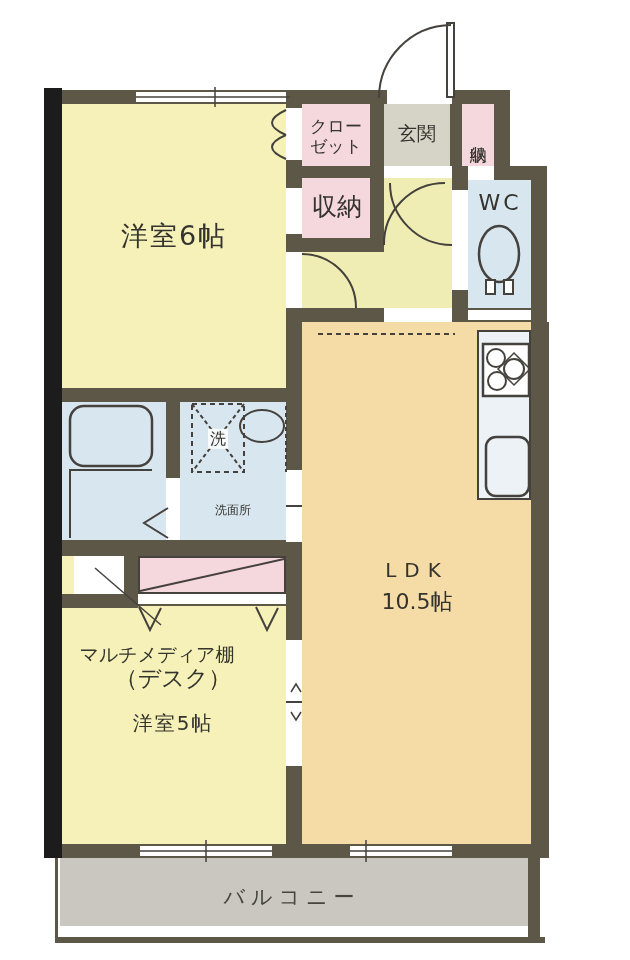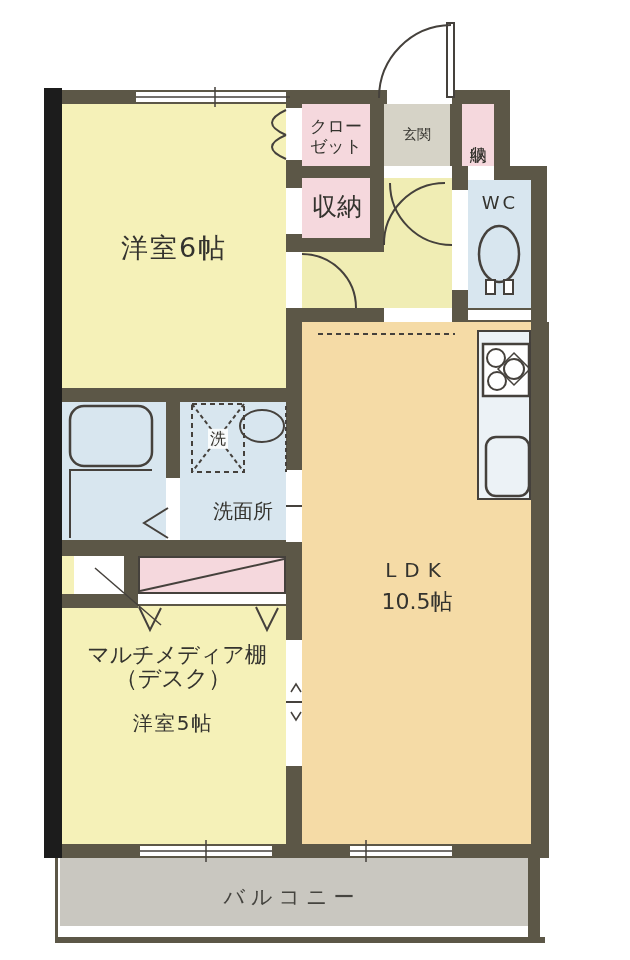--- a/index.html
+++ b/index.html
@@ -139,31 +139,31 @@
         <polyline points="291,712 296,720 301,712"></polyline>
       </g>
 
       <path d="M140,591 L284,559"></path>
       <path d="M95,568 L161,625" stroke-width="1.5"></path>
       <polyline points="139,607 150,630 161,608"></polyline>
       <polyline points="256,607 267,630 278,608"></polyline>
     </g>
   </svg>
 
-  <div class="label" style="left:174px;top:248px;font-size:27px;letter-spacing:2px">洋室6帖</div>
+  <div class="label" style="left:174px;top:236px;font-size:27px;letter-spacing:2px">洋室6帖</div>
   <div class="label" style="left:336px;top:137px;font-size:17px">
     <div>クロー</div>
     <div>ゼット</div>
   </div>
-  <div class="label" style="left:417px;top:134px;font-size:14px">玄関</div>
+  <div class="label" style="left:417px;top:134px;font-size:19px">玄関</div>
   <div class="label vert" style="left:478px;top:133px;font-size:17px">収納</div>
   <div class="label" style="left:337px;top:207px;font-size:25px">収納</div>
-  <div class="label" style="left:500px;top:203px;font-size:18px;letter-spacing:3px">WC</div>
+  <div class="label" style="left:500px;top:203px;font-size:22px;letter-spacing:3px">WC</div>
   <div class="label" style="left:218px;top:439px;font-size:16px;background:rgba(255,255,255,0.85);padding:1px 2px">洗</div>
-  <div class="label" style="left:243px;top:511px;font-size:20px">洗面所</div>
+  <div class="label" style="left:233px;top:511px;font-size:12px">洗面所</div>
   <div class="label" style="left:417px;top:570px;font-size:20px;letter-spacing:8px">LDK</div>
   <div class="label" style="left:417px;top:602px;font-size:22px">10.5帖</div>
-  <div class="label" style="left:177px;top:655px;font-size:22px">マルチメディア棚</div>
+  <div class="label" style="left:157px;top:655px;font-size:19px">マルチメディア棚</div>
   <div class="label" style="left:173px;top:678px;font-size:23px">（デスク）</div>
   <div class="label" style="left:173px;top:723px;font-size:20px;letter-spacing:2px">洋室5帖</div>
   <div class="label" style="left:292px;top:897px;font-size:21px;letter-spacing:6px;color:#45443f">バルコニー</div>
 
 </div>
 
 </body></html>

